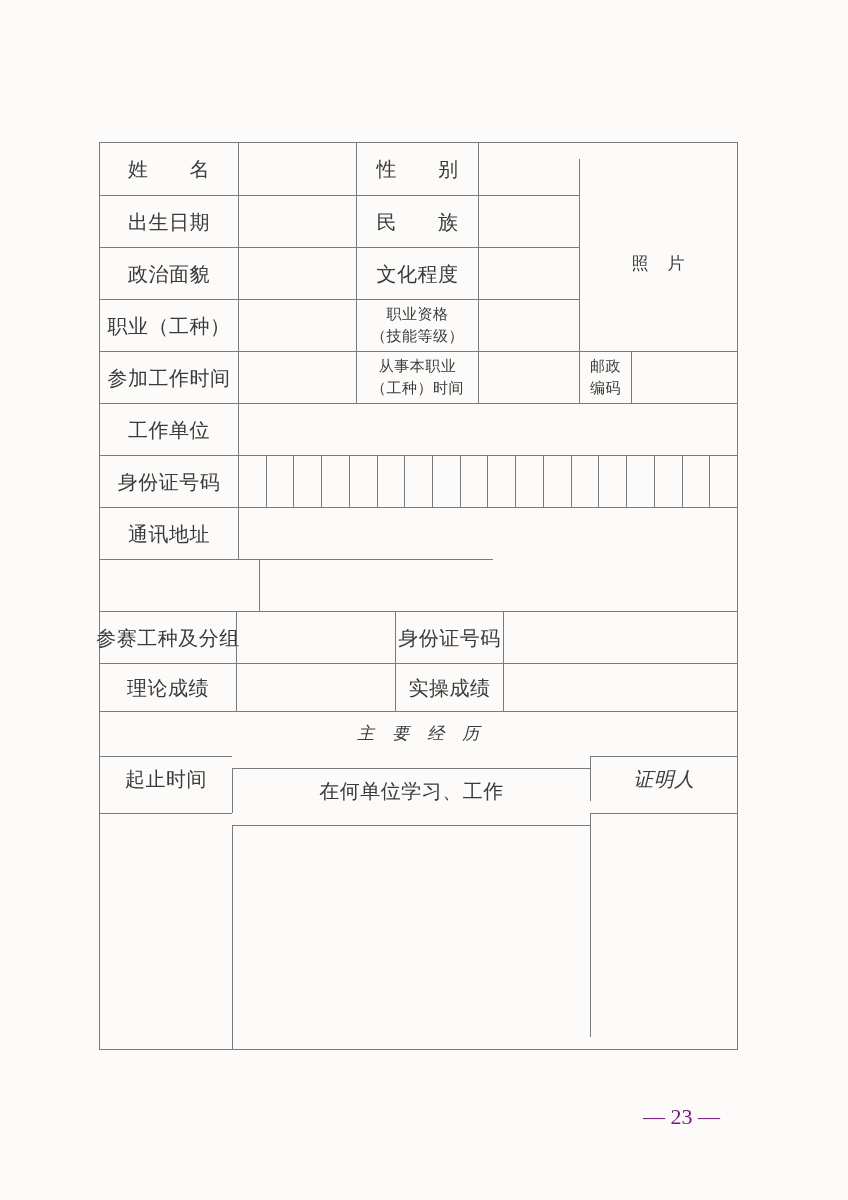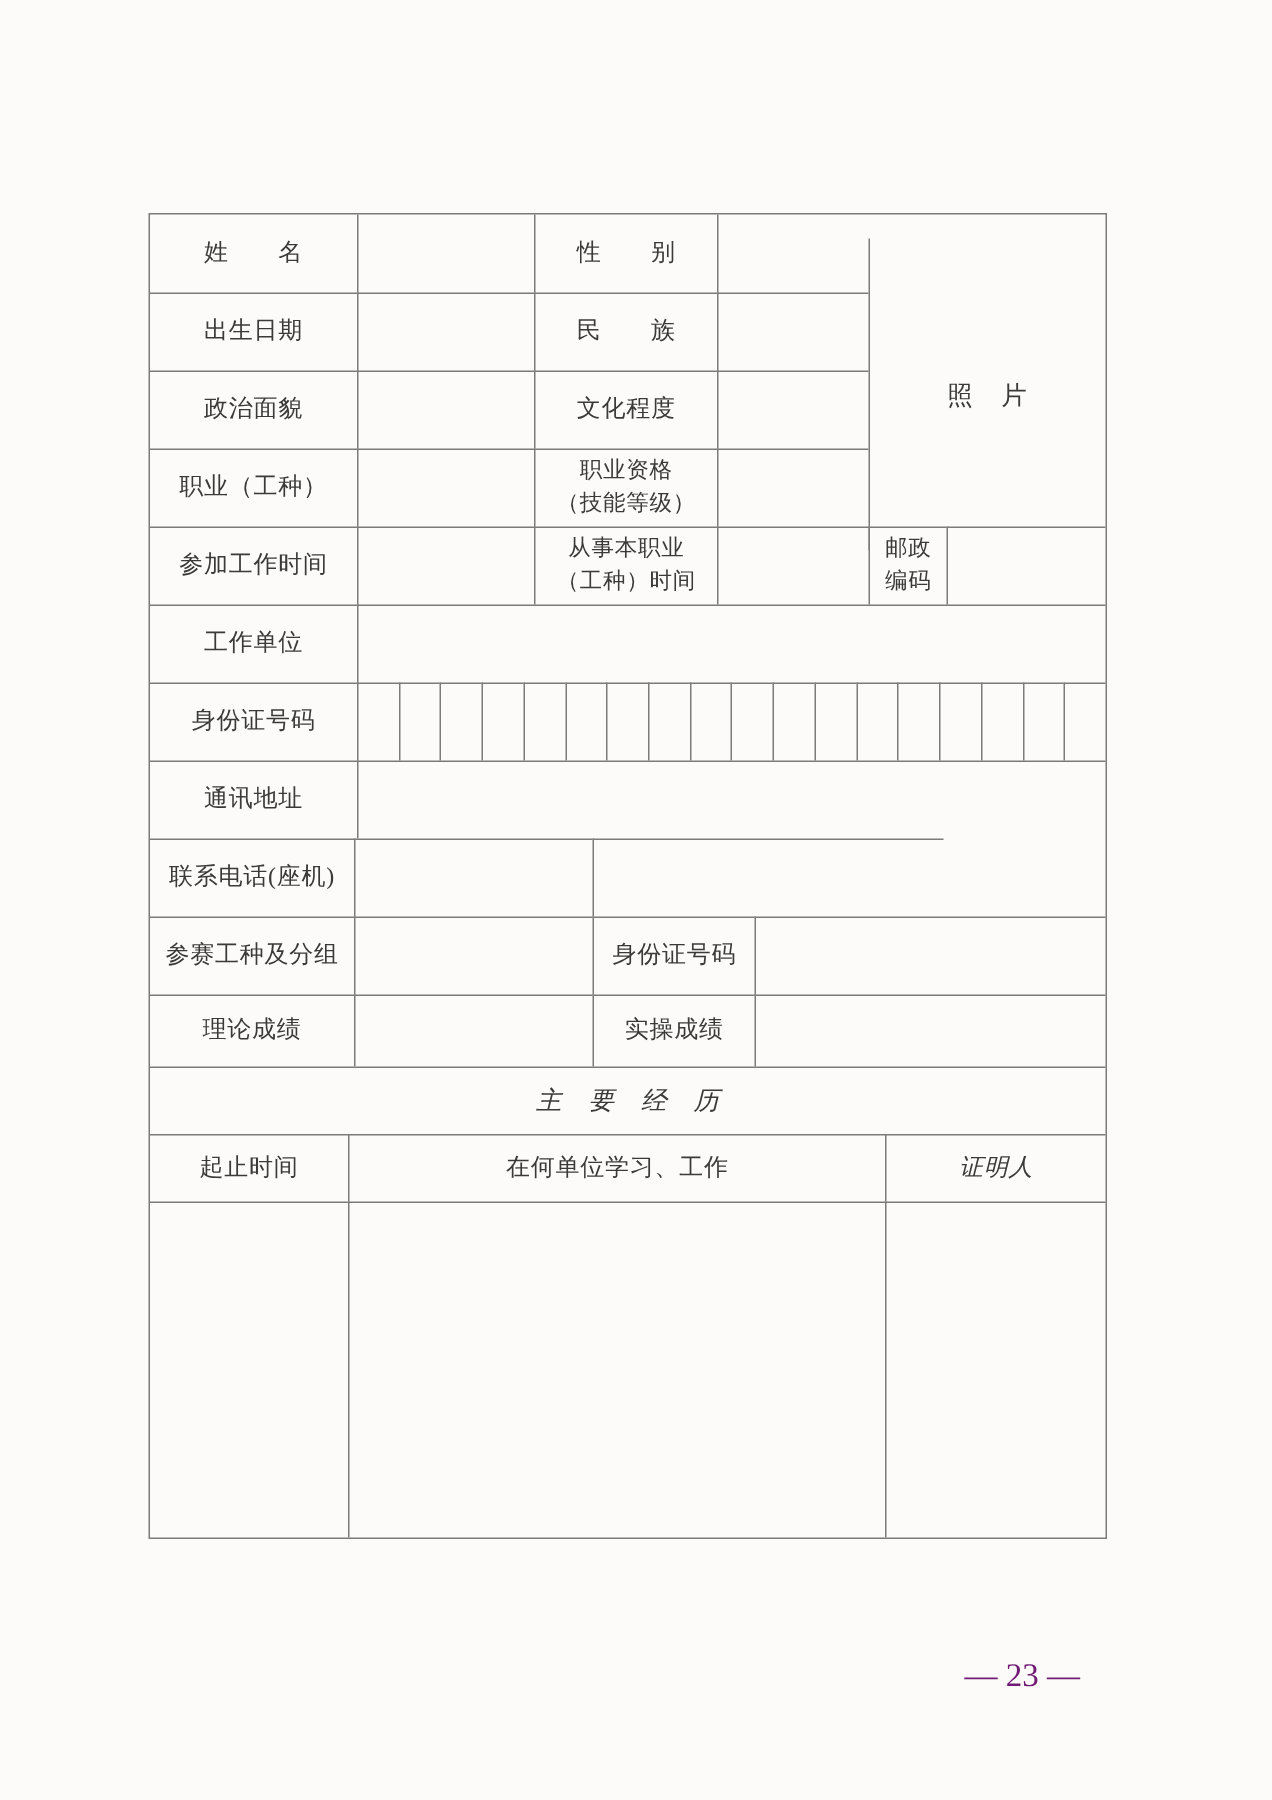--- a/index.html
+++ b/index.html
@@ -31,39 +31,39 @@
   .row{display:flex;}
   .cell{
     box-sizing:border-box;
     border-left:1px solid var(--line);
     border-top:1px solid var(--line);
     display:flex;
     flex-direction:column;
     align-items:center;
     justify-content:center;
     text-align:center;
-    font-size:16px;
+    font-size:20px;
     line-height:1.3;
     color:var(--ink);
     letter-spacing:0.5px;
     white-space:pre;
   }
   .row .cell:first-child{border-left:none;}
   .row.first .cell{border-top:none;}
   
   .h52{height:52px;} .h48{height:48px;} .h45{height:45px;} .h224{height:224px;}
   
   .w138{width:138px;} .w118{width:118px;} .w122{width:122px;} .w101{width:101px;}
   .w52{width:52px;}  .w106{width:106px;}
   
   .w499{width:499px;} .w637{width:637px;}
   
   .w136{width:136px;} .w159{width:159px;} .w108{width:108px;} .w234{width:234px;}
   
-  .w132{width:132px;} .w358{width:358px;} .w147{width:147px;font-style:italic;}
+  .w132{width:132px;} .w358{width:358px;margin-top:12px;} .w147{width:147px;font-style:italic;}
   .two-line{font-size:15px;line-height:1.45;}
   .photo-cell{
     position:absolute;
     left:479px;top:16px;
     width:158px;height:208px;
     box-sizing:border-box;
     border-left:1px solid var(--line);
     display:flex;align-items:center;justify-content:center;
     font-size:17px;
     letter-spacing:1px;
@@ -172,21 +172,20 @@
           <div class="id-cell"></div>
         </div>
     </div>
 
     <div class="row">
       <div class="cell h52 w138">通讯地址</div>
       <div class="cell h52 w499"></div>
     </div>
 
     <div class="row">
-      <div class="cell h52 w136">联系电话(座机)</div>
       <div class="cell h52 w159"></div>
       <div class="cell h52 w234"></div>
     </div>
 
     <div class="row">
       <div class="cell h52 w136">参赛工种及分组</div>
       <div class="cell h52 w159"></div>
       <div class="cell h52 w108">身份证号码</div>
       <div class="cell h52 w234"></div>
     </div>

